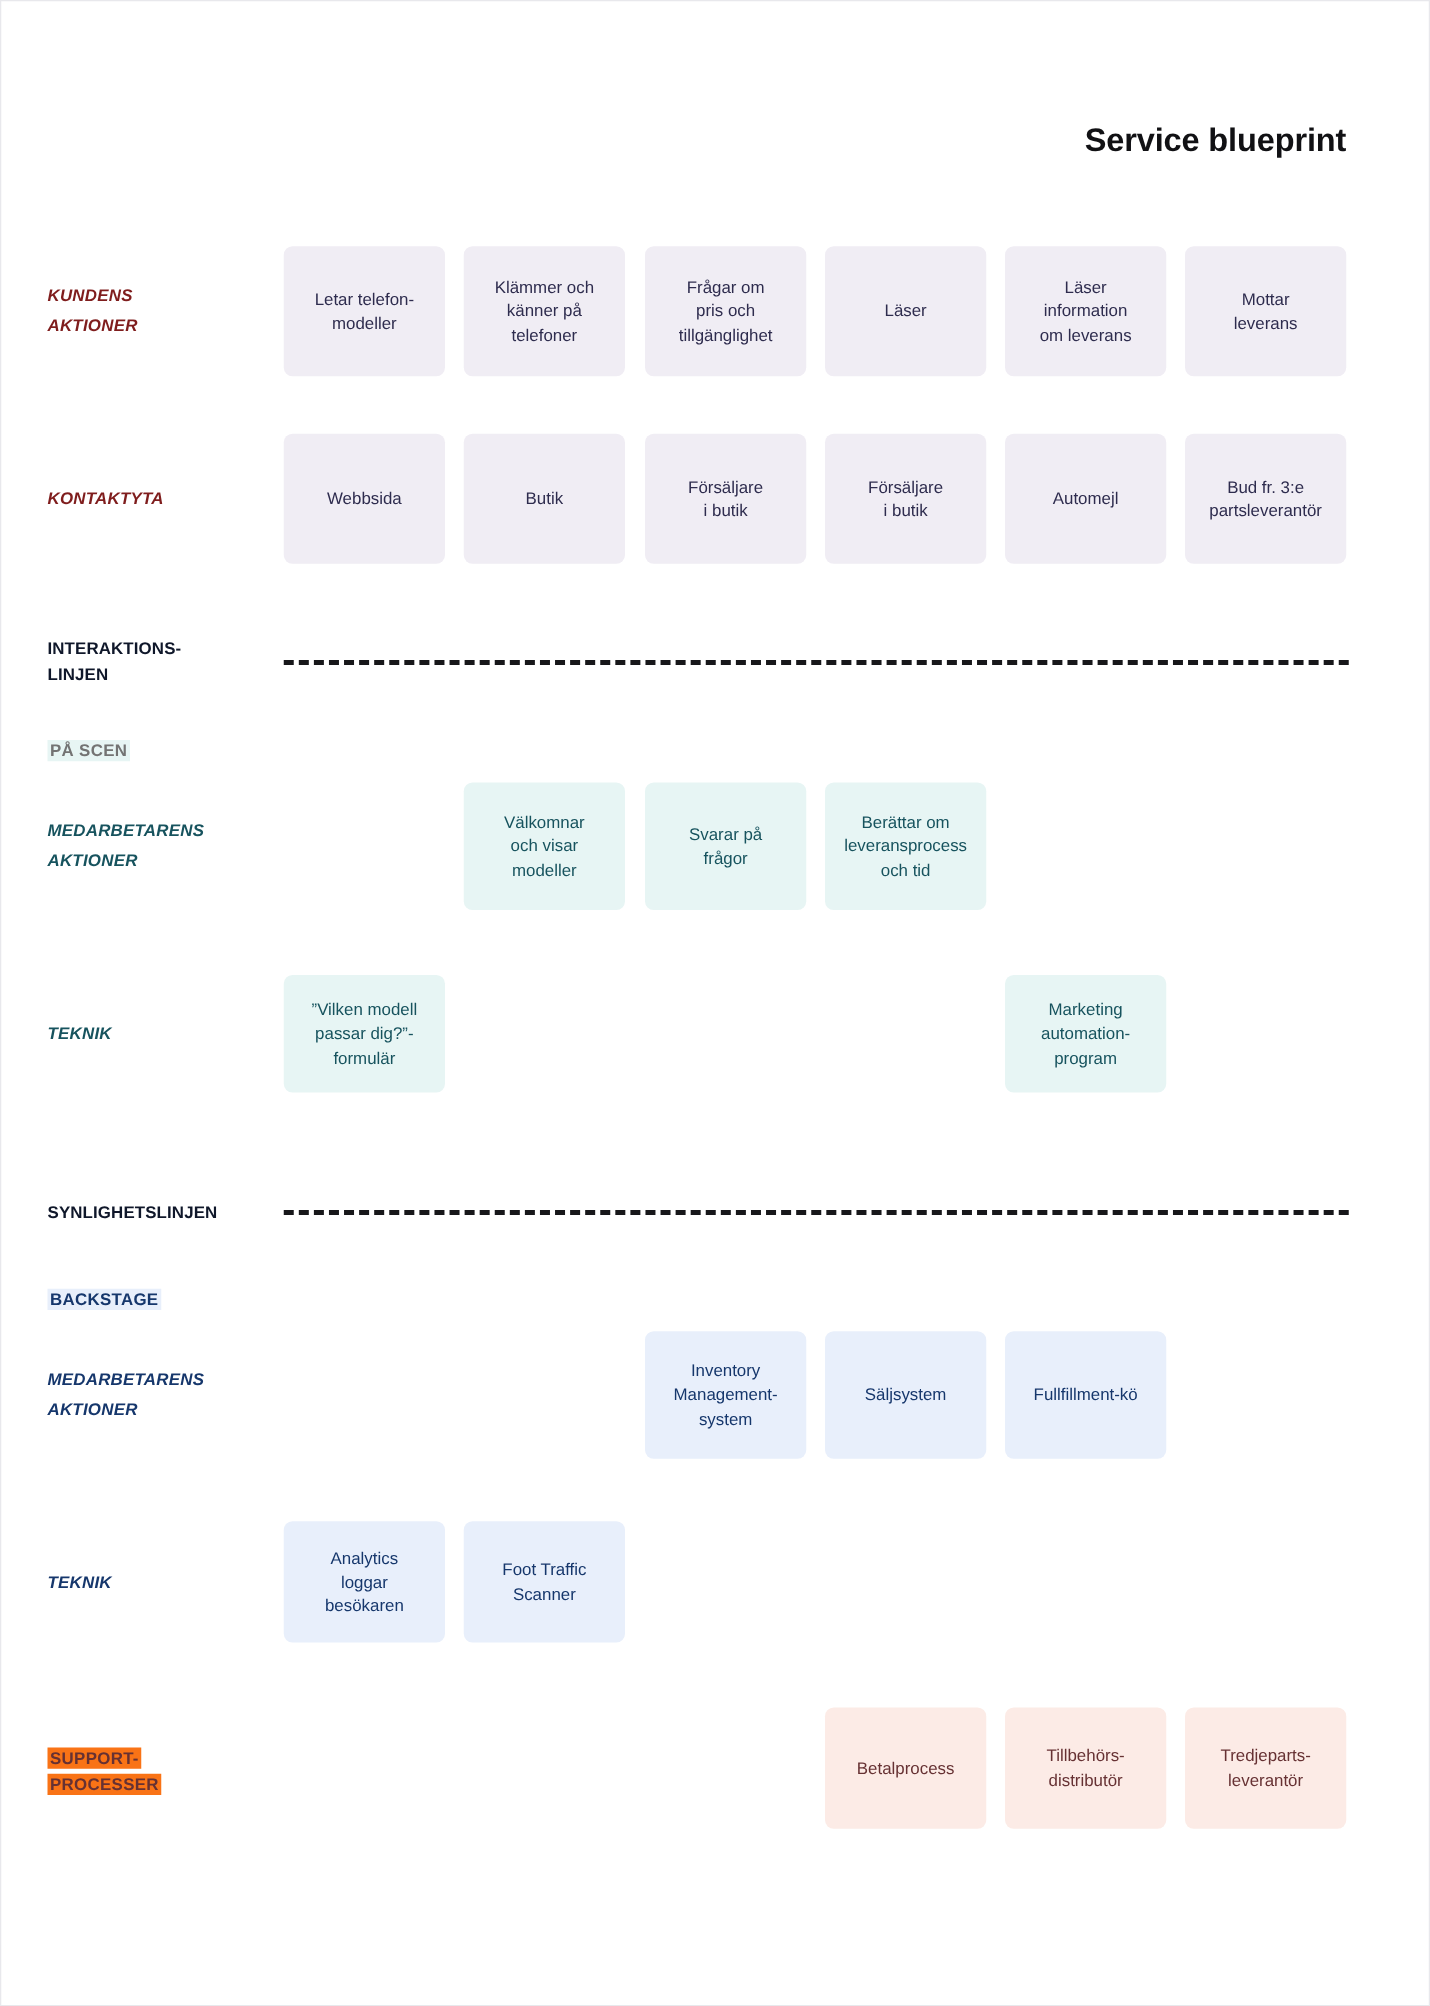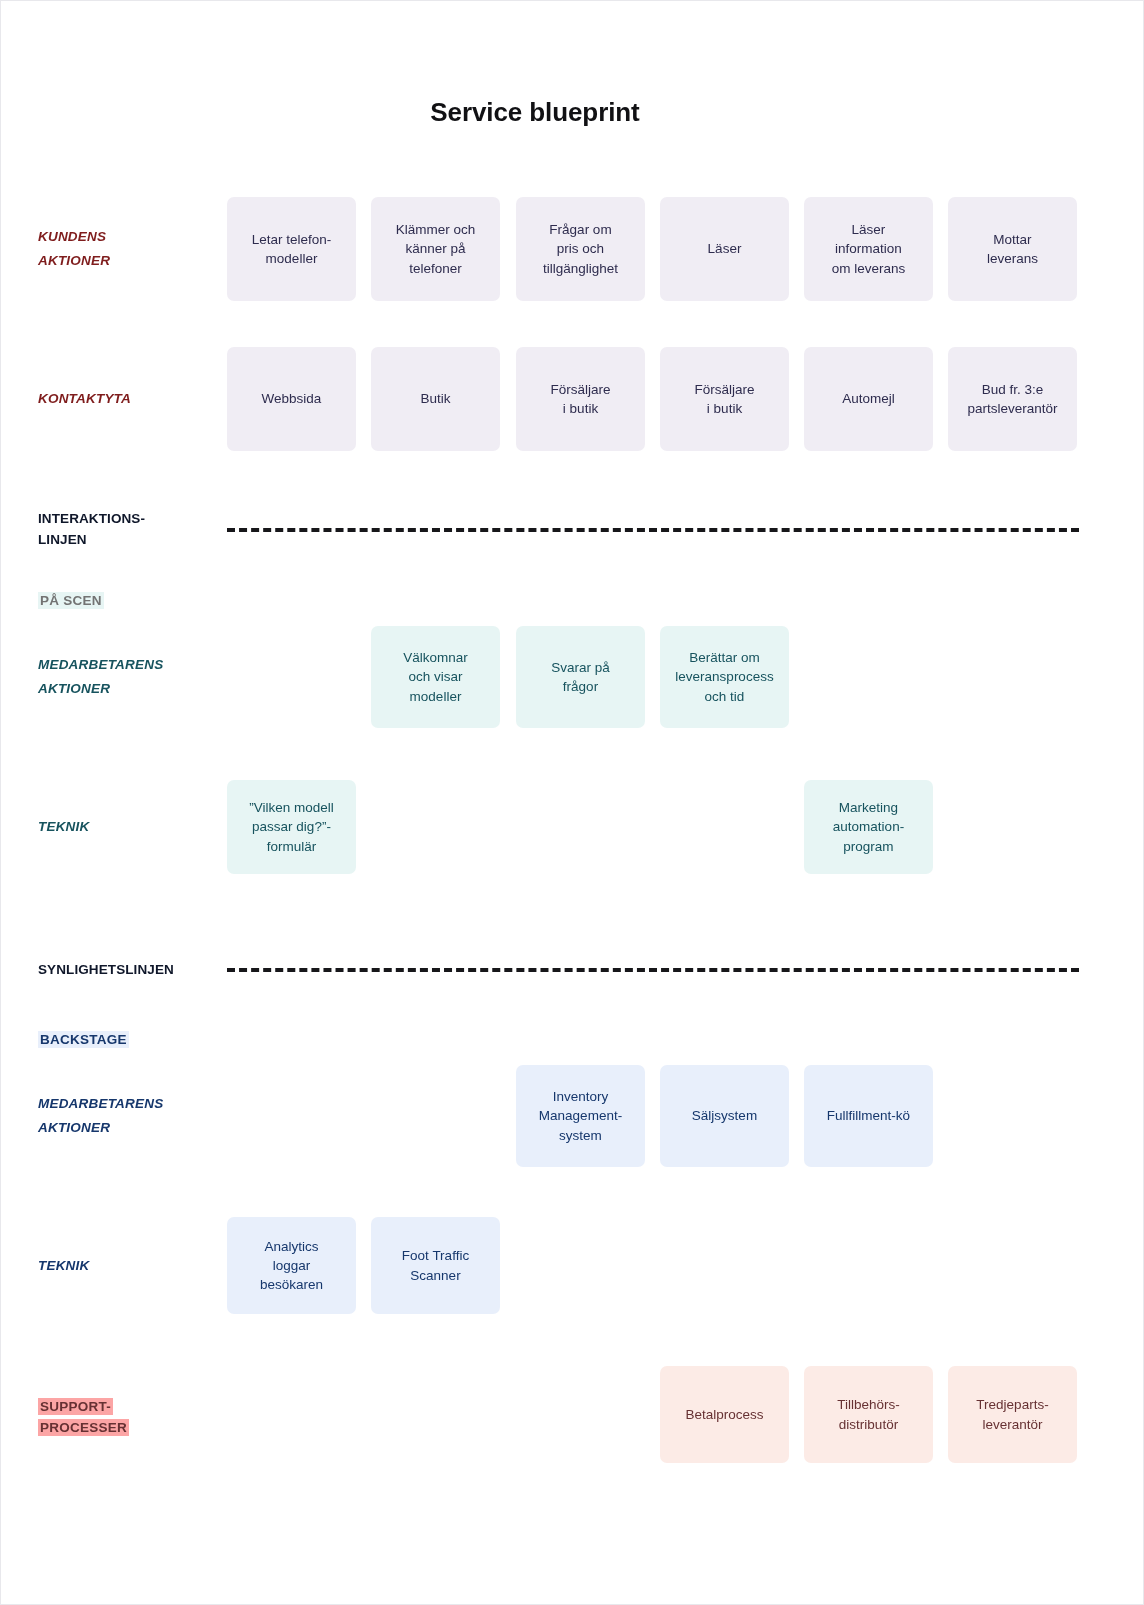--- a/index.html
+++ b/index.html
@@ -15,23 +15,23 @@
     height: 1605px;
     background: #ffffff;
     border: 1px solid #e8e8ec;
     overflow: hidden;
   }
 
   
   .title {
     position: absolute;
     top: 96px;
-    left: 4px;
+    left: 16px;
     width: 1060px;
-    text-align: center;
+    text-align: right;
     font-size: 26px;
     font-weight: bold;
     color: #111114;
     letter-spacing: -0.1px;
   }
 
   
   .row {
     position: absolute;
     left: 0;
@@ -124,21 +124,21 @@
   }
   .zone span.hl {
     display: inline;
     padding: 1px 2px;
   }
   .zone-onstage   { color: #737373; }
   .zone-onstage   span.hl { background: #e7f5f4; }
   .zone-backstage { color: #16376c; }
   .zone-backstage span.hl { background: #e8effb; }
   .zone-support   { color: #663133; }
-  .zone-support   span.hl { background: #fca5a5; }
+  .zone-support   span.hl { background: #f97316; }
 </style>
 </head>
 <body>
 
 <div class="page">
 
   <div class="title">Service blueprint</div>
 
   <div class="row theme-customer" style="top:196px; height:104px;">
     <div class="row-label">

